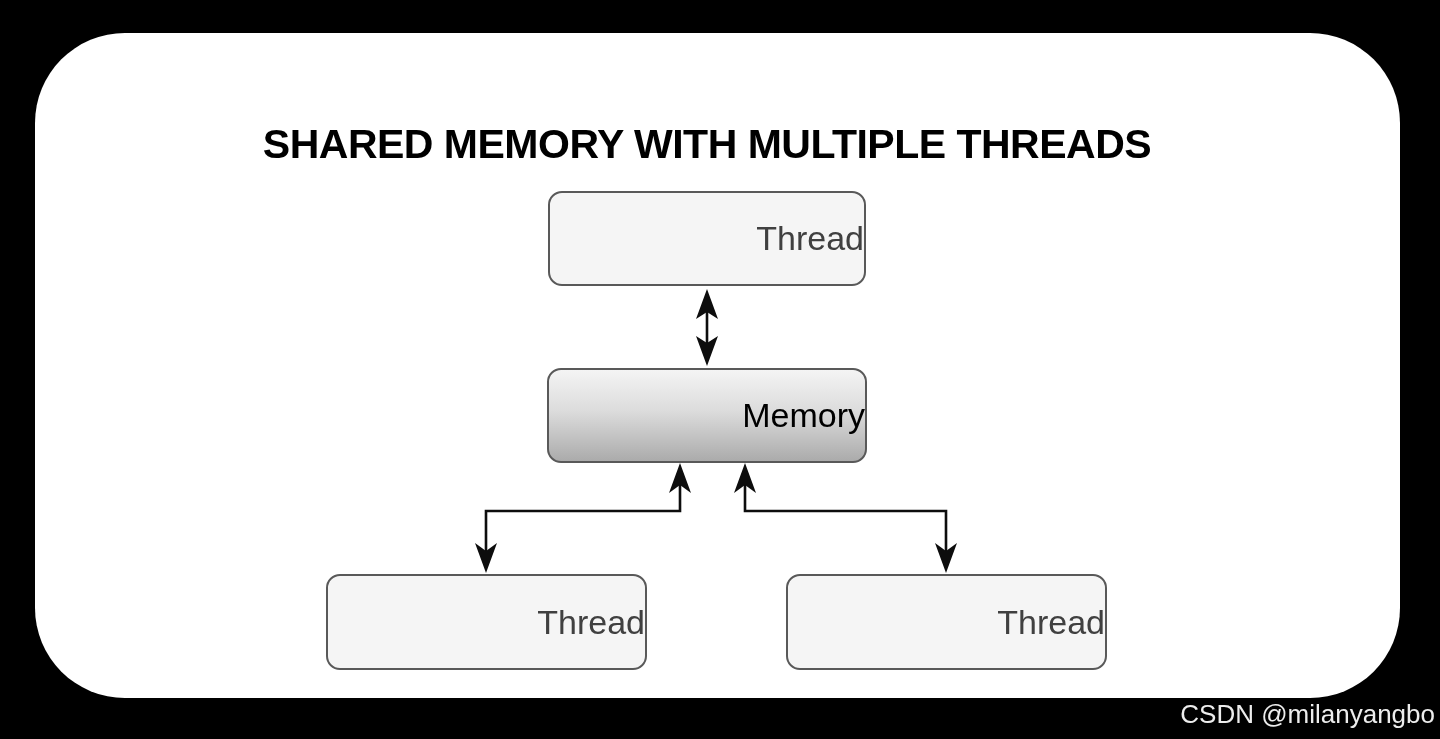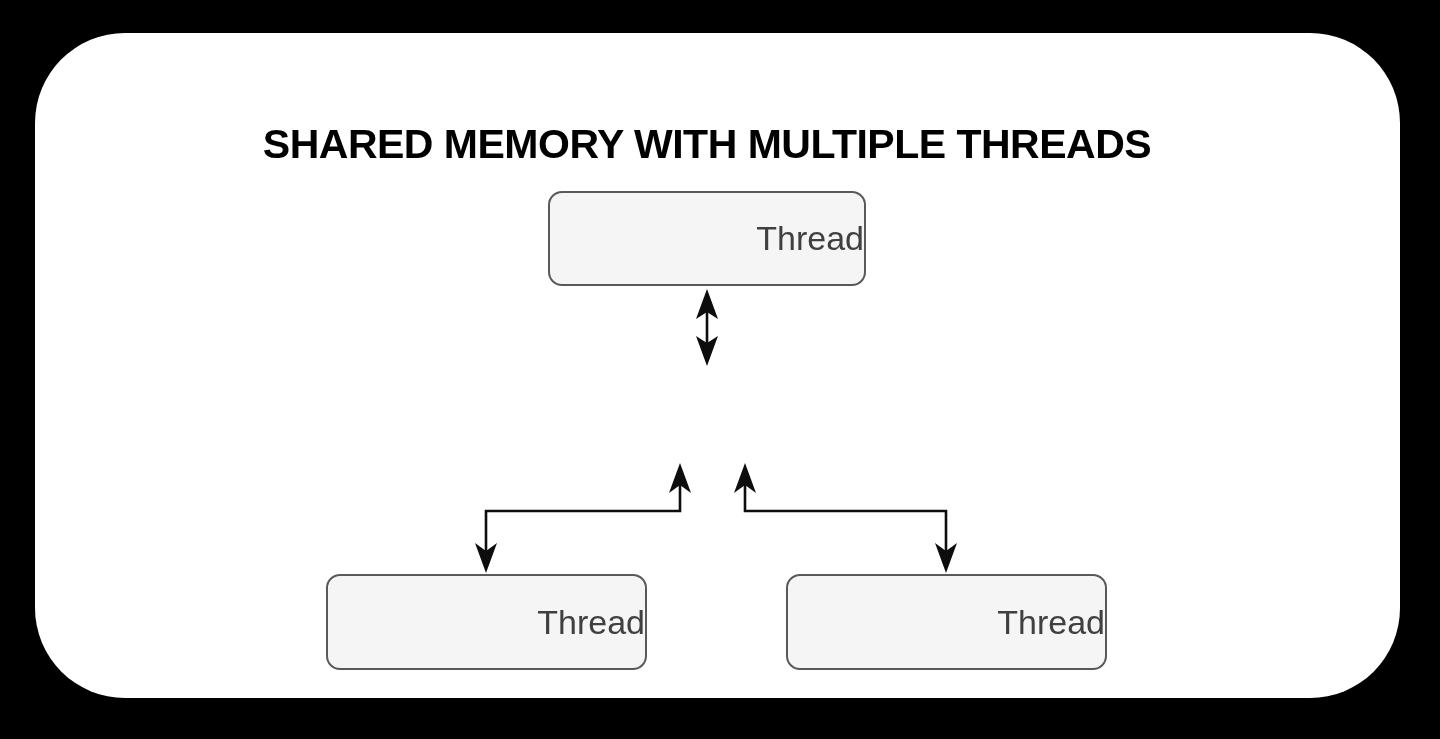--- a/index.html
+++ b/index.html
@@ -81,20 +81,23 @@
 
 <div class="stage">
   <div class="panel">
 
     <h1 class="title">SHARED MEMORY WITH MULTIPLE THREADS</h1>
 
     <div class="node node-thread" id="node-thread-top">
       <span>Thread</span>
     </div>
 
+    <div class="node node-memory" id="node-memory">
+      <span>Memory</span>
+    </div>
 
     <div class="node node-thread" id="node-thread-left">
       <span>Thread</span>
     </div>
 
     <div class="node node-thread" id="node-thread-right">
       <span>Thread</span>
     </div>
 
     <svg class="connectors" viewBox="0 0 1365 665" xmlns="http://www.w3.org/2000/svg">
@@ -113,13 +116,14 @@
 
       <g>
         <path d="M 710 451 L 710 478 L 911 478 L 911 519"></path>
         <polygon points="710,430 699,460 710,452 721,460"></polygon>
         <polygon points="911,540 922,510 911,518 900,510"></polygon>
       </g>
     </svg>
 
   </div>
 
+  <div class="watermark">CSDN @milanyangbo</div>
 </div>
 
 </body></html>

